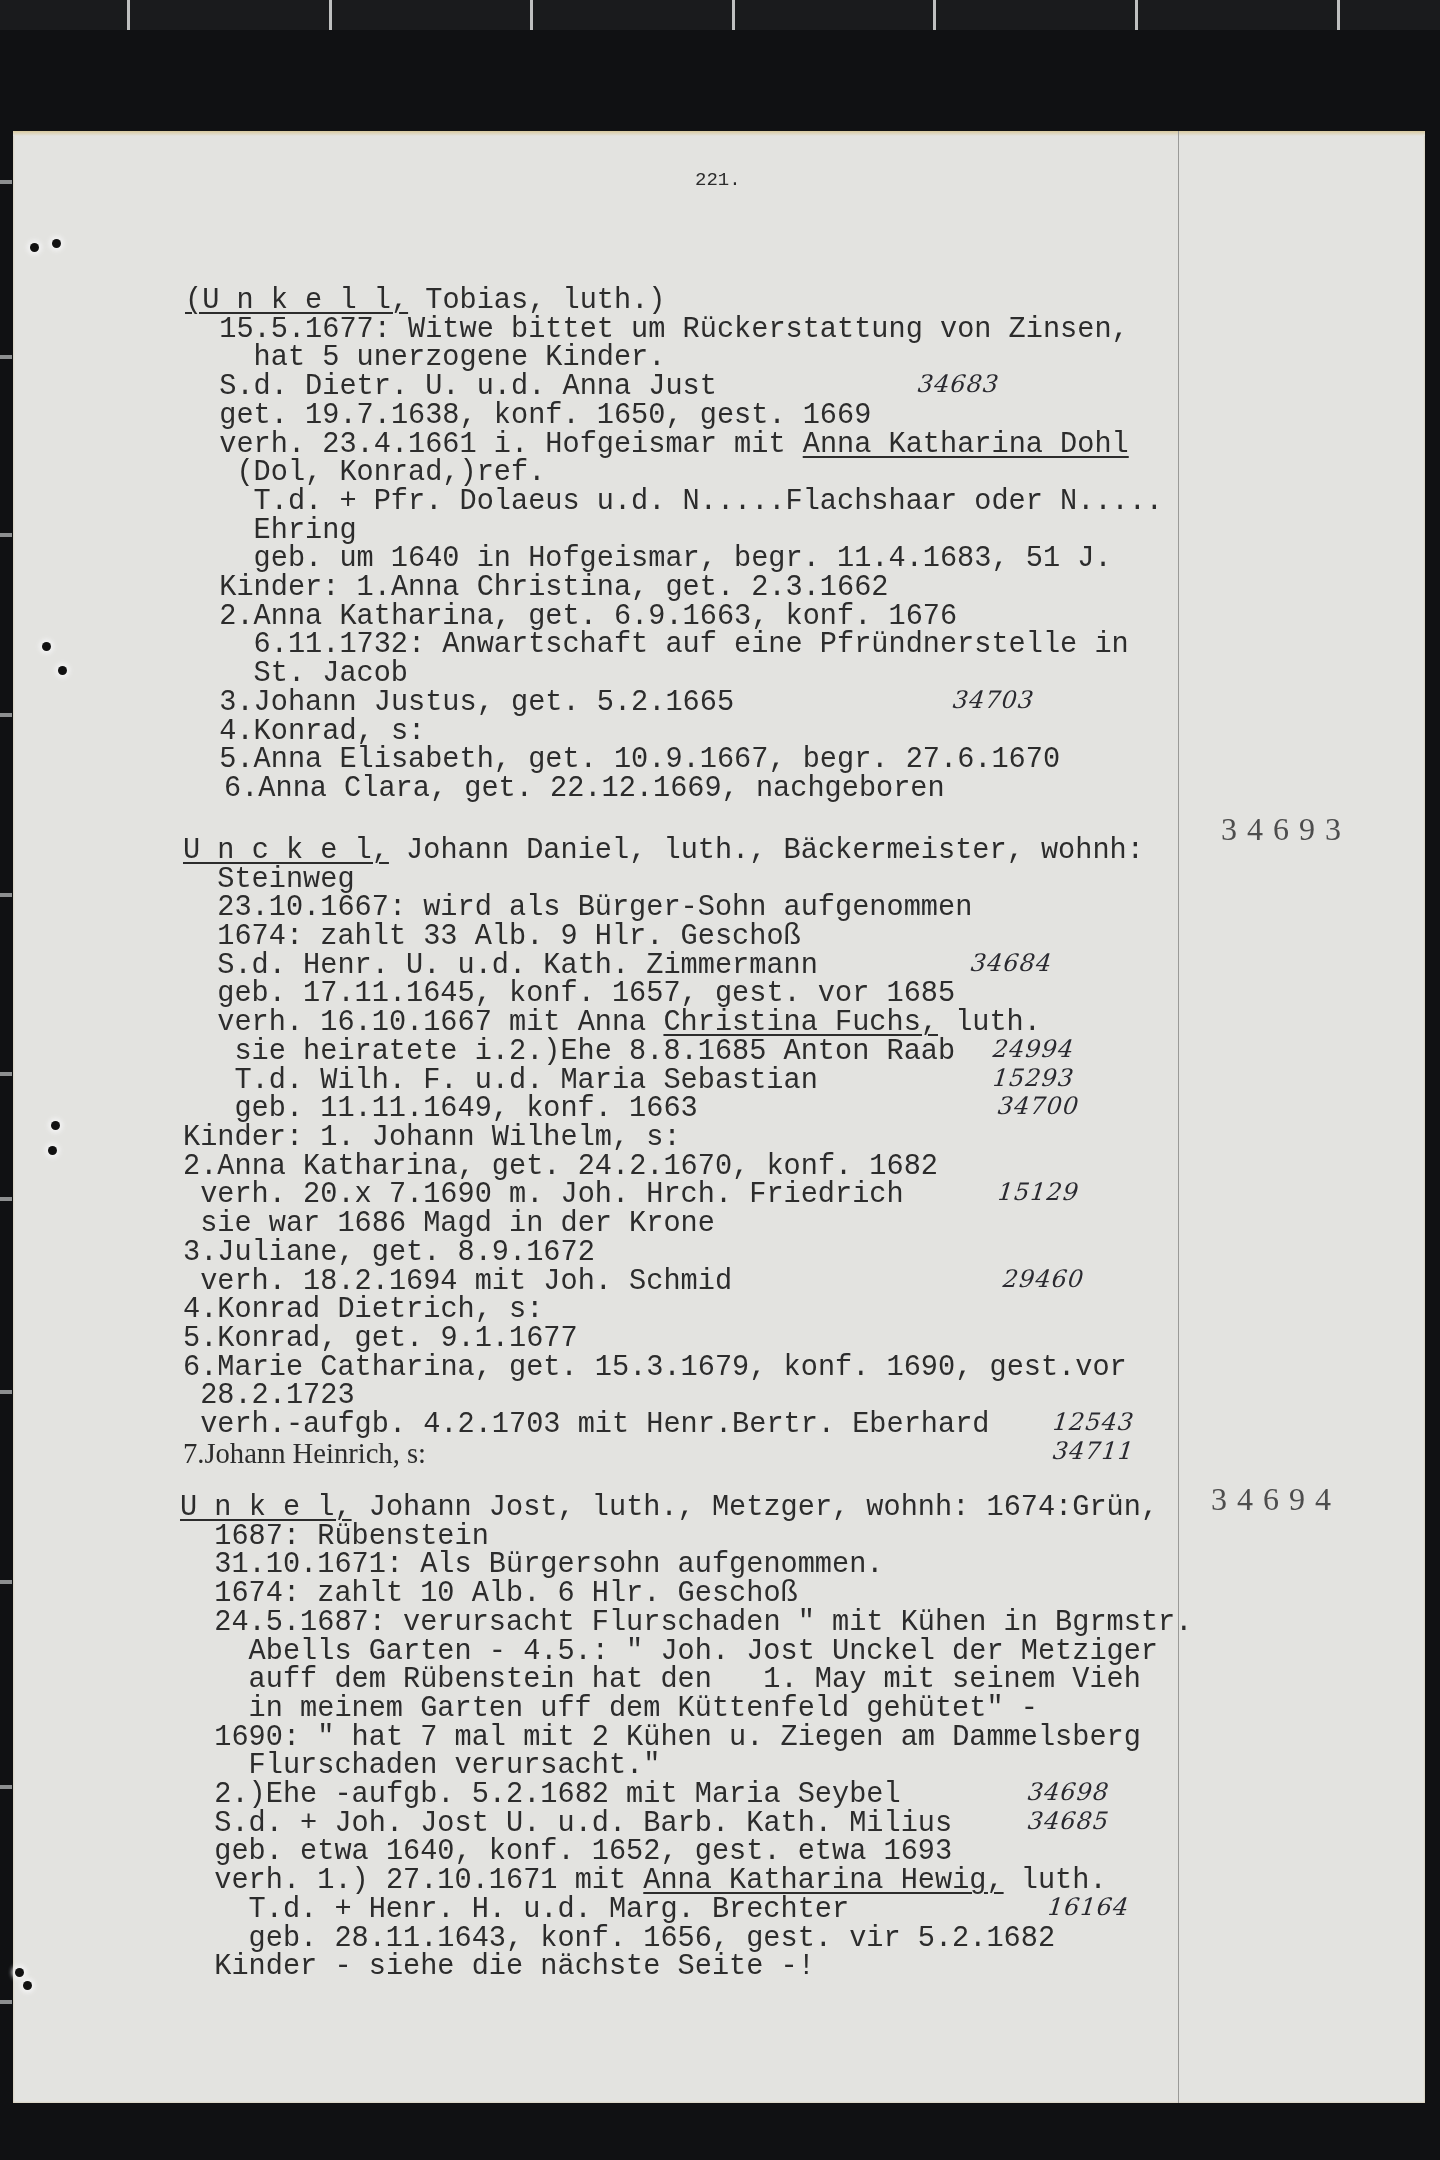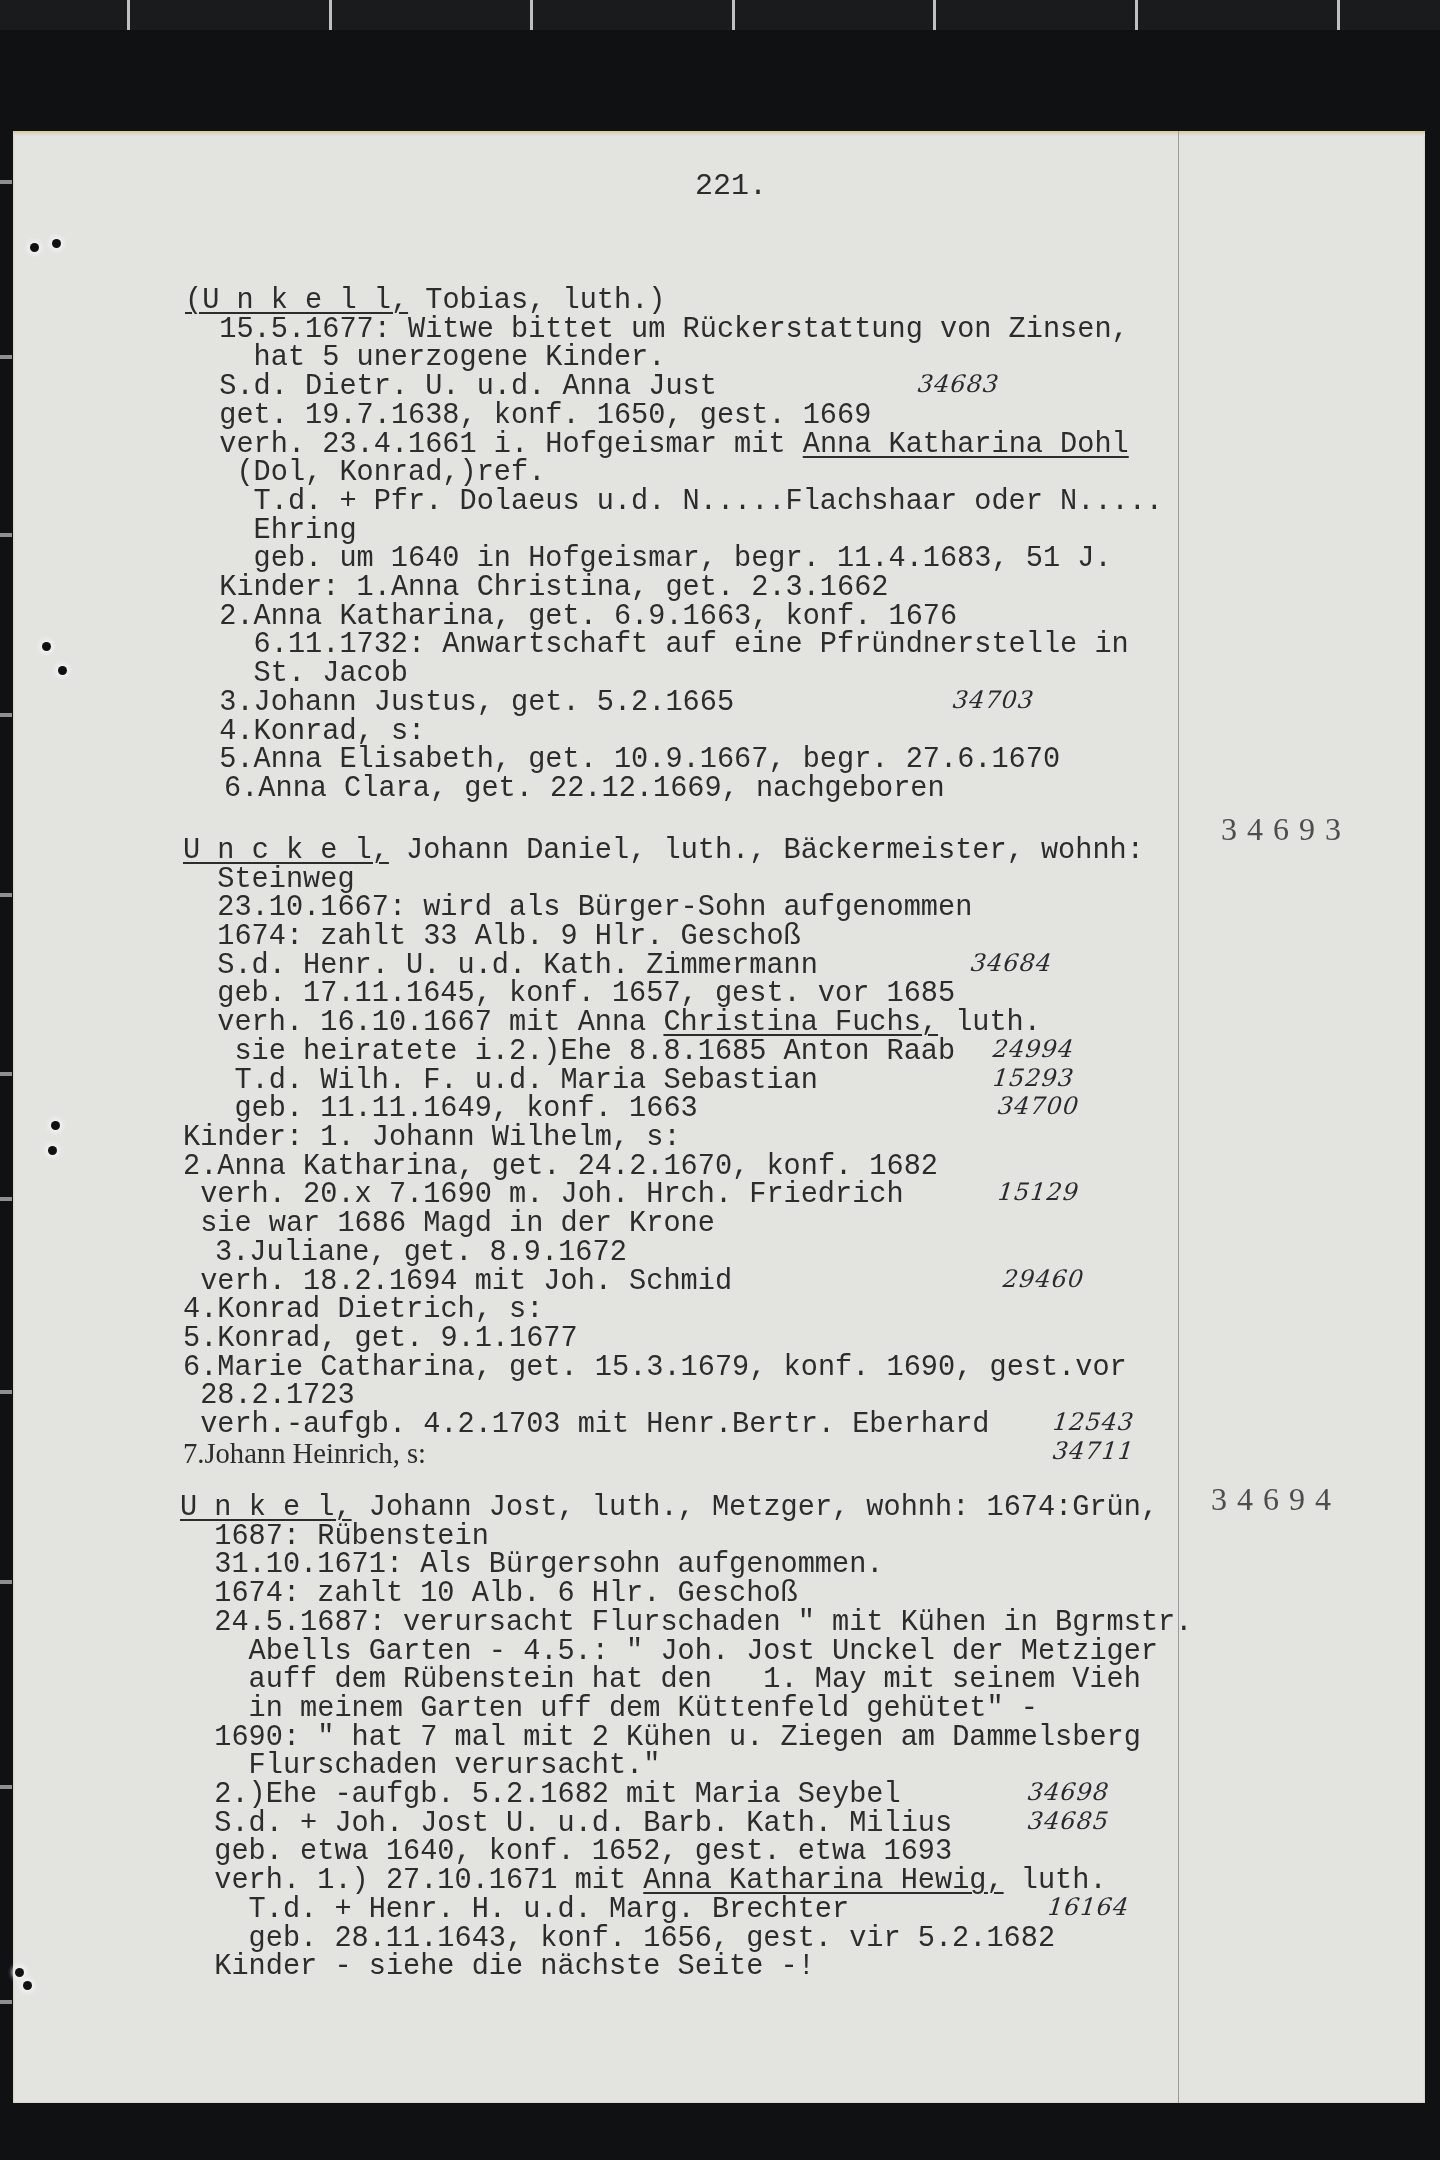--- a/index.html
+++ b/index.html
@@ -8,21 +8,21 @@
   .tick{position:absolute;top:0;width:3px;height:30px;background:#bfc0c0;}
   .edge-mark{position:absolute;left:0;width:12px;height:4px;background:#8d8f90;}
   .paper{position:absolute;left:13px;top:131px;width:1412px;height:1972px;background:#e3e3e0;box-shadow:0 0 2px #c8b68a inset;}
   .paper::before{content:"";position:absolute;left:0;top:0;right:0;height:5px;background:linear-gradient(#d8c99e,#e3e3e0);}
   .divider{position:absolute;left:1165px;top:0;width:1px;height:1972px;background:#9a9a98;}
   .line{position:absolute;white-space:pre;font-size:28.6px;line-height:29px;color:#2c2c2c;letter-spacing:0px;}
   .u{text-decoration:underline;text-decoration-thickness:2px;text-underline-offset:4px;}
   .hand{position:absolute;font-family:"DejaVu Serif",serif;font-style:italic;font-size:24px;color:#2a2a30;letter-spacing:1px;transform:skewX(-6deg);}
   .stamp{position:absolute;font-family:"Liberation Serif","DejaVu Serif",serif;font-size:32px;color:#4d4d4d;letter-spacing:10px;}
   .hole{position:absolute;width:9px;height:9px;border-radius:50%;background:#111;box-shadow:0 0 4px 3px #f2f2f2;}
-  .pagenum{position:absolute;font-size:30px;color:#2c2c2c;white-space:pre;}
+  .pagenum{position:absolute;font-size:19px;color:#2c2c2c;white-space:pre;}
 </style>
 </head>
 <body>
 
 <div class="scanner-top">
   <div class="tick" style="left:127px"></div>
   <div class="tick" style="left:329px"></div>
   <div class="tick" style="left:530px"></div>
   <div class="tick" style="left:732px"></div>
   <div class="tick" style="left:933px"></div>
@@ -85,21 +85,21 @@
       <div class="line" style="left: 204.3px; top: 819.8px;">S.d. Henr. U. u.d. Kath. Zimmermann</div>
       <div class="line" style="left: 204.3px; top: 848px;">geb. 17.11.1645, konf. 1657, gest. vor 1685</div>
       <div class="line" style="left: 204.3px; top: 877.2px;"><span>verh. 16.10.1667 mit Anna </span><span class="u">Christina Fuchs,</span><span> luth.</span></div>
       <div class="line" style="left: 221.45px; top: 905.9px;">sie heiratete i.2.)Ehe 8.8.1685 Anton Raab</div>
       <div class="line" style="left: 221.45px; top: 934.6px;">T.d. Wilh. F. u.d. Maria Sebastian</div>
       <div class="line" style="left: 221.45px; top: 963.3px;">geb. 11.11.1649, konf. 1663</div>
       <div class="line" style="left: 170px; top: 992px;">Kinder: 1. Johann Wilhelm, s:</div>
       <div class="line" style="left: 170px; top: 1020.7px;">2.Anna Katharina, get. 24.2.1670, konf. 1682</div>
       <div class="line" style="left: 187.15px; top: 1049.4px;">verh. 20.x 7.1690 m. Joh. Hrch. Friedrich</div>
       <div class="line" style="left: 187.15px; top: 1078.1px;">sie war 1686 Magd in der Krone</div>
-      <div class="line" style="left: 170px; top: 1106.8px; margin-left: 32px;">3.Juliane, get. 8.9.1672</div>
+      <div class="line" style="left: 170px; top: 1106.8px;">3.Juliane, get. 8.9.1672</div>
       <div class="line" style="left: 187.15px; top: 1135.5px;">verh. 18.2.1694 mit Joh. Schmid</div>
       <div class="line" style="left: 170px; top: 1164.2px;">4.Konrad Dietrich, s:</div>
       <div class="line" style="left: 170px; top: 1192.9px;">5.Konrad, get. 9.1.1677</div>
       <div class="line" style="left: 170px; top: 1221.6px;">6.Marie Catharina, get. 15.3.1679, konf. 1690, gest.vor</div>
       <div class="line" style="left: 187.15px; top: 1250.3px;">28.2.1723</div>
       <div class="line" style="left: 187.15px; top: 1279px;">verh.-aufgb. 4.2.1703 mit Henr.Bertr. Eberhard</div>
       <div class="line" style="left: 170px; top: 1307.7px; font-family: Liberation Serif, serif;">7.Johann Heinrich, s:</div>
       <div class="hand" style="left: 958px; top: 817.8px;">34684</div>
       <div class="hand" style="left: 980px; top: 903.9px;">24994</div>
       <div class="hand" style="left: 980px; top: 932.6px;">15293</div>

